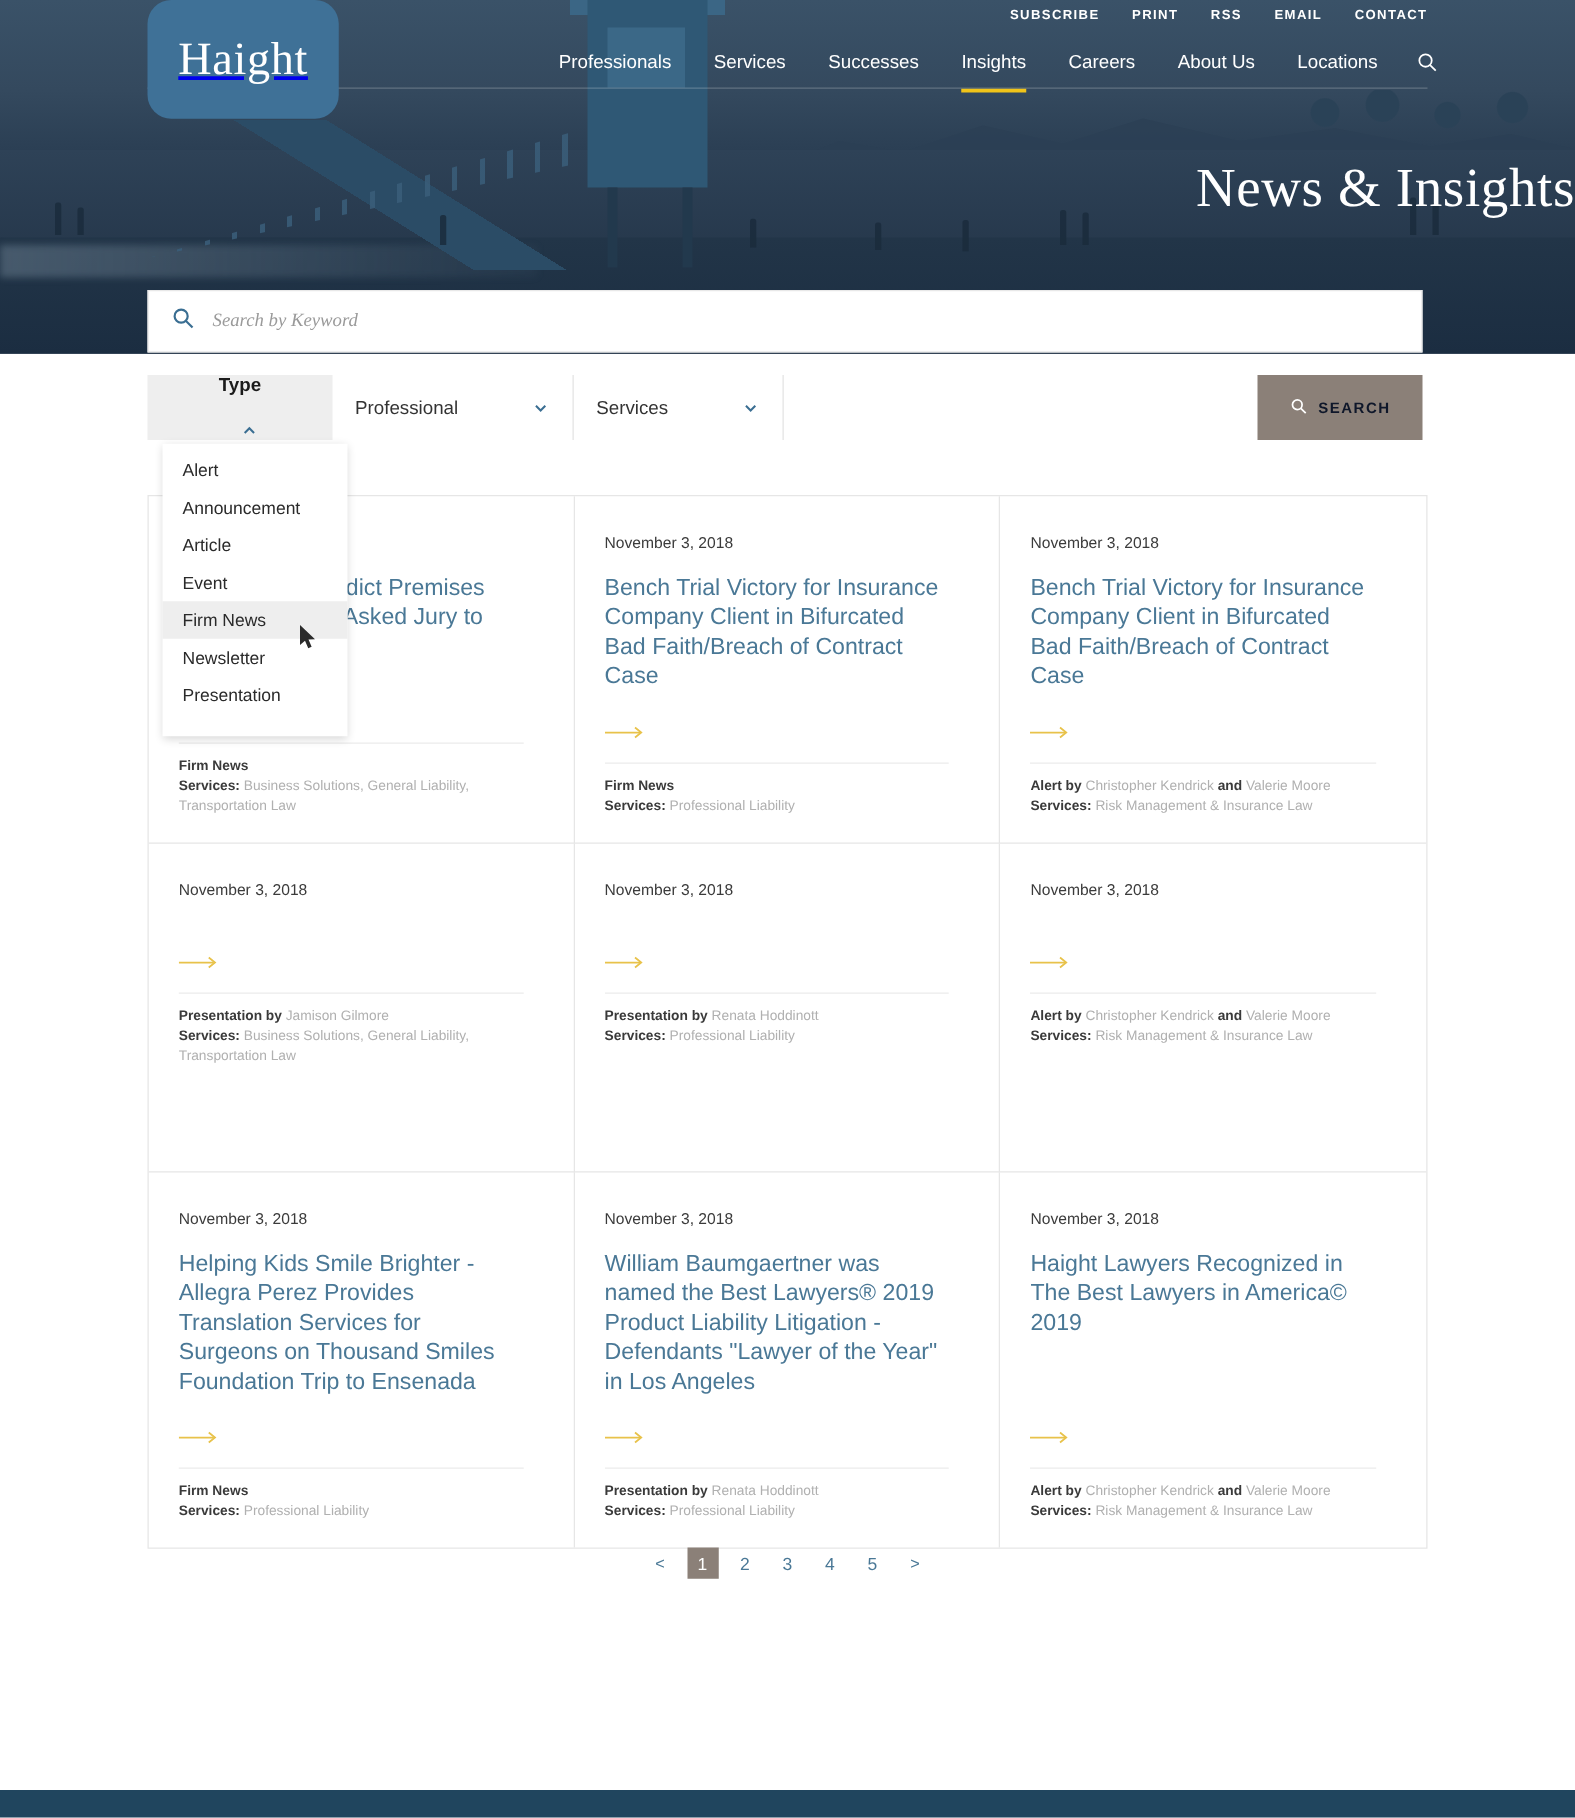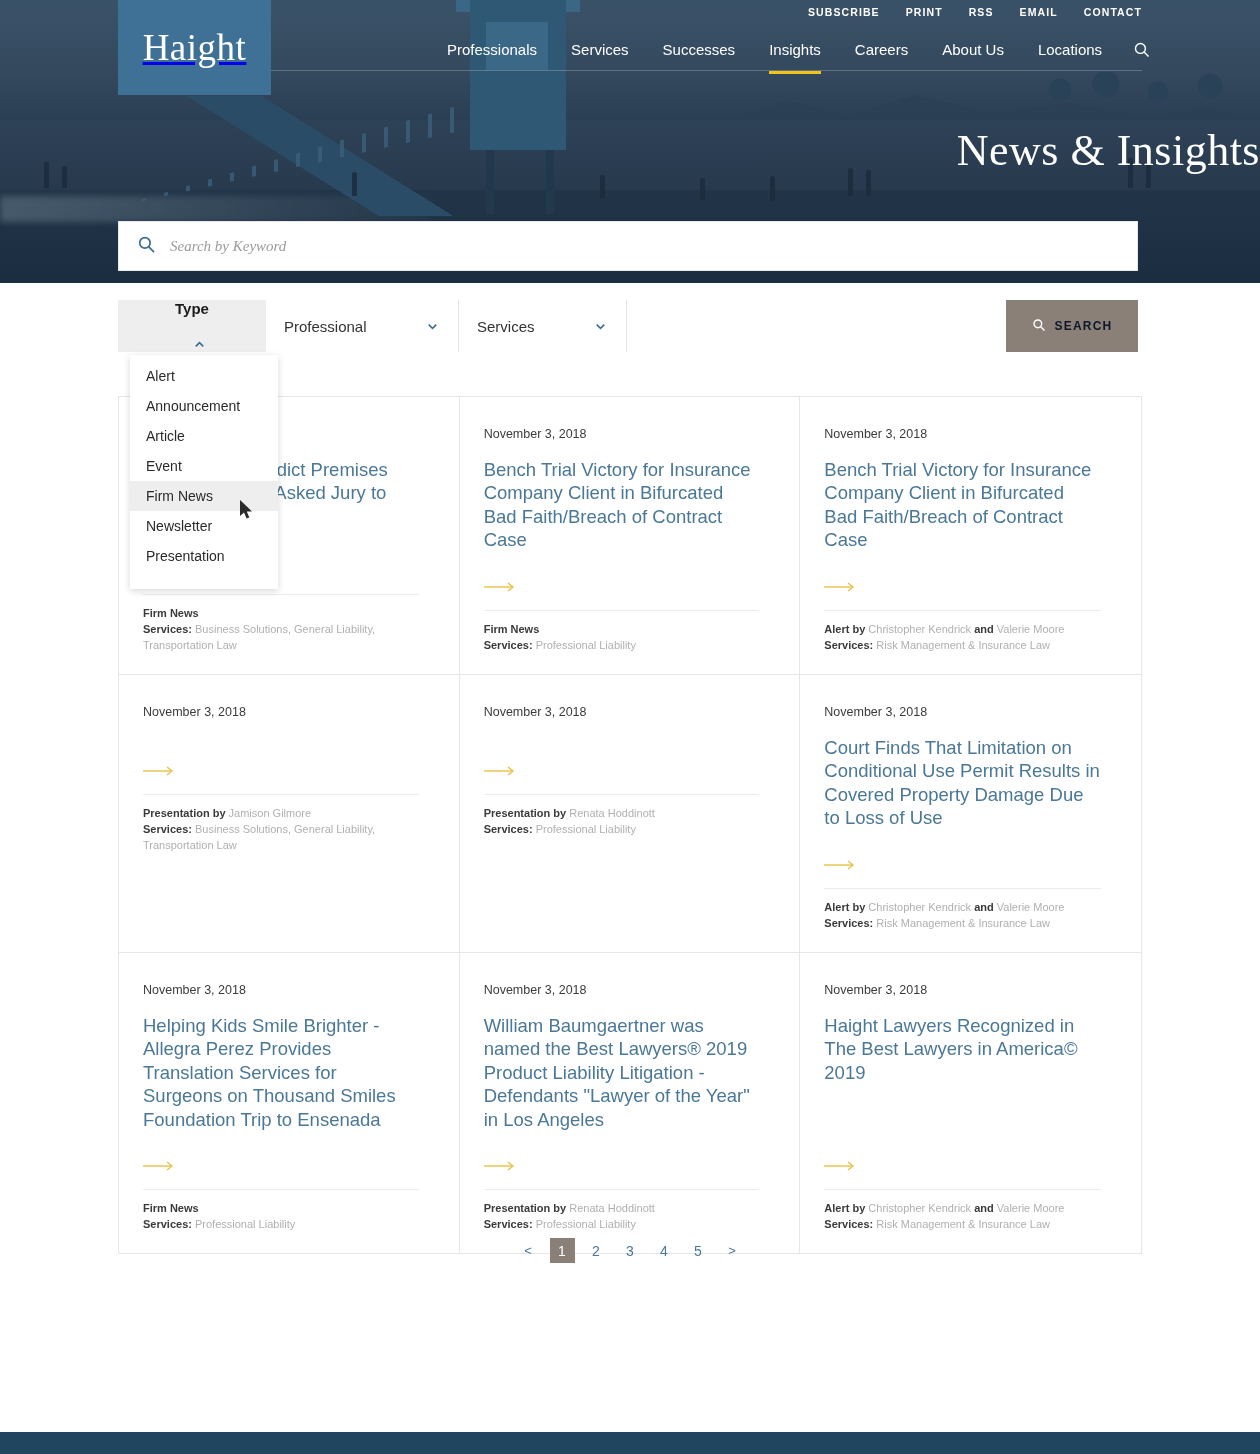--- a/index.html
+++ b/index.html
@@ -87,21 +87,21 @@
   }
   .utility a {
     color:#ffffff; font-size:10.5px; letter-spacing:1.1px;
     font-weight:bold; text-decoration:none;
   }
 
   
   .logo {
     position:absolute; left:118px; top:0; width:153px; height:95px;
     background:#3f7197; z-index:25;
-    display:flex; align-items:center; justify-content:center;
+    display:flex; align-items:center; justify-content:center;border-radius:19px;
   }
   .logo span {
     font-family:"Liberation Serif", serif; color:#ffffff;
     font-size:37px; letter-spacing:.5px;
   }
 
   
   .mainnav {
     position:absolute; left:430px; top:32px; width:720px; height:34px;
     display:flex; align-items:center; gap:0; z-index:20;
@@ -115,21 +115,21 @@
     height:3px; background:#f0c419;
   }
   .navrule {
     position:absolute; left:118px; top:70px; width:1024px; height:1px;
     background:rgba(255,255,255,.22); z-index:18;
   }
   .nav-search-icon { display:flex; align-items:center; padding-left:14px; }
 
   
   .searchbox {
-    position:absolute; left:118px; top:221px; width:1020px; height:50px;
+    position:absolute; left:118px; top:232px; width:1020px; height:50px;
     background:#ffffff; display:flex; align-items:center;
     padding:0 18px; z-index:30; border:1px solid #e8e8e8;
   }
   .searchbox .ph {
     font-family:"Liberation Serif", serif;
     font-style:italic; color:#9a9a9a; font-size:15px; margin-left:14px;
   }
 
   
   .filterbar {
@@ -424,21 +424,20 @@
     <div class="card-foot">
       <div><b>Presentation by</b>
         <span class="nm">Renata Hoddinott</span></div>
       <div><b>Services:</b>
         <span class="nm">Professional Liability</span></div>
     </div>
   </div>
 
   <div class="card">
     <div class="card-date">November 3, 2018</div>
-    <div class="card-title">Court Finds That Limitation on Conditional Use Permit Results in Covered Property Damage Due to Loss of Use</div>
     <div class="card-arrow">
       <svg width="32" height="10" viewBox="0 0 32 10" fill="none" stroke="#e8c24a" stroke-width="1.4">
         <line x1="0" y1="5" x2="28" y2="5"></line>
           <polyline points="24,1 29,5 24,9"></polyline>
       </svg>
     </div>
     <div class="card-foot">
       <div><b>Alert by</b>
         <span class="nm">Christopher Kendrick</span>
         <b>and</b>

